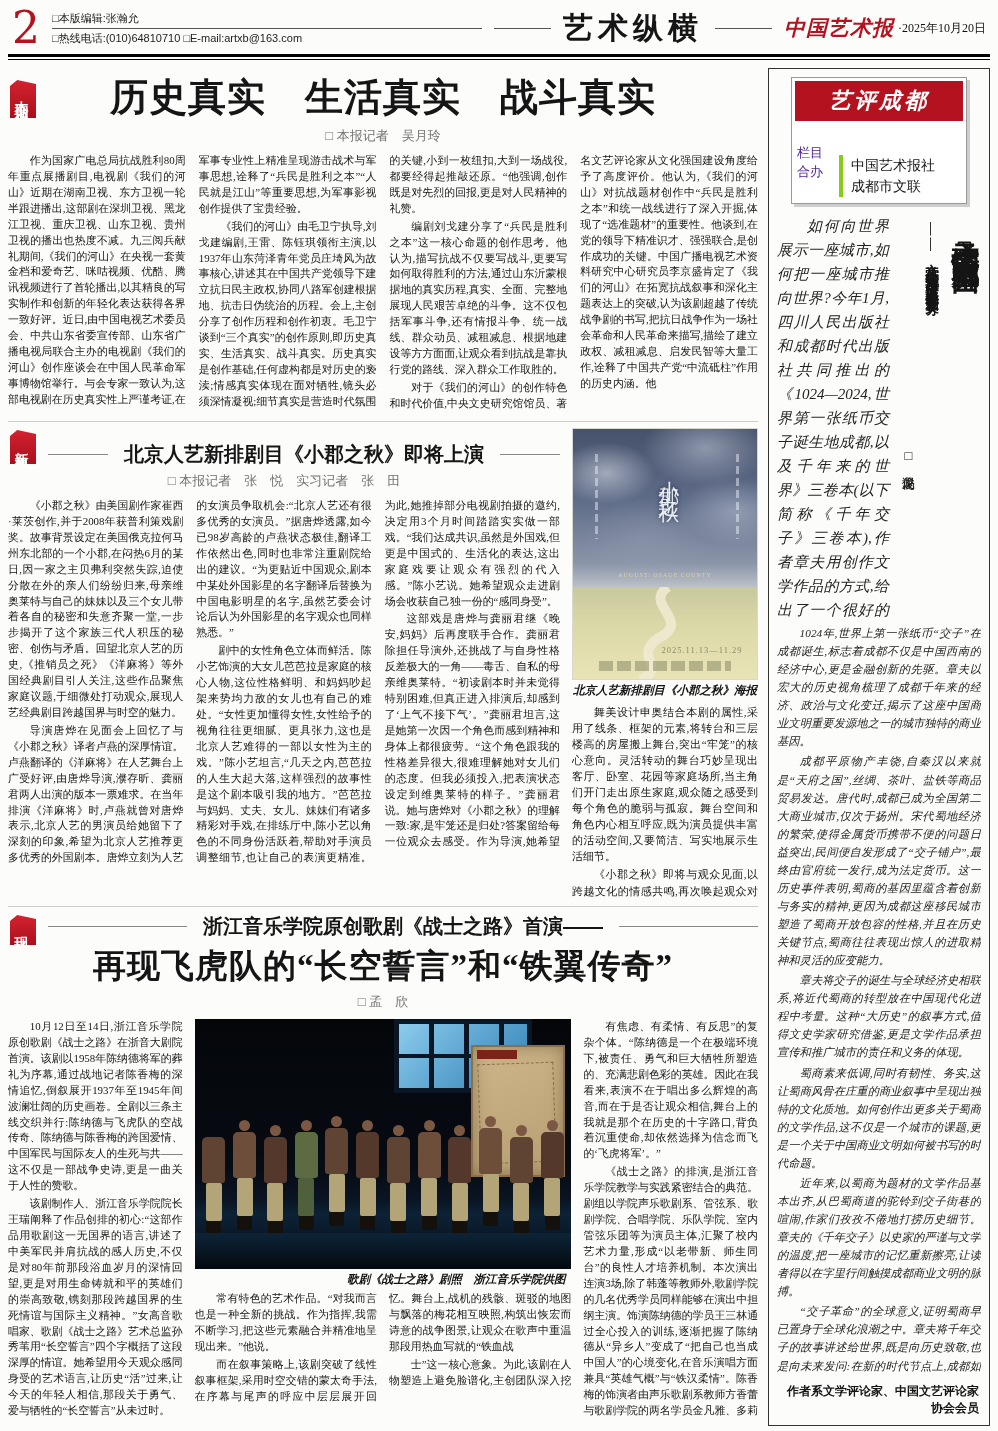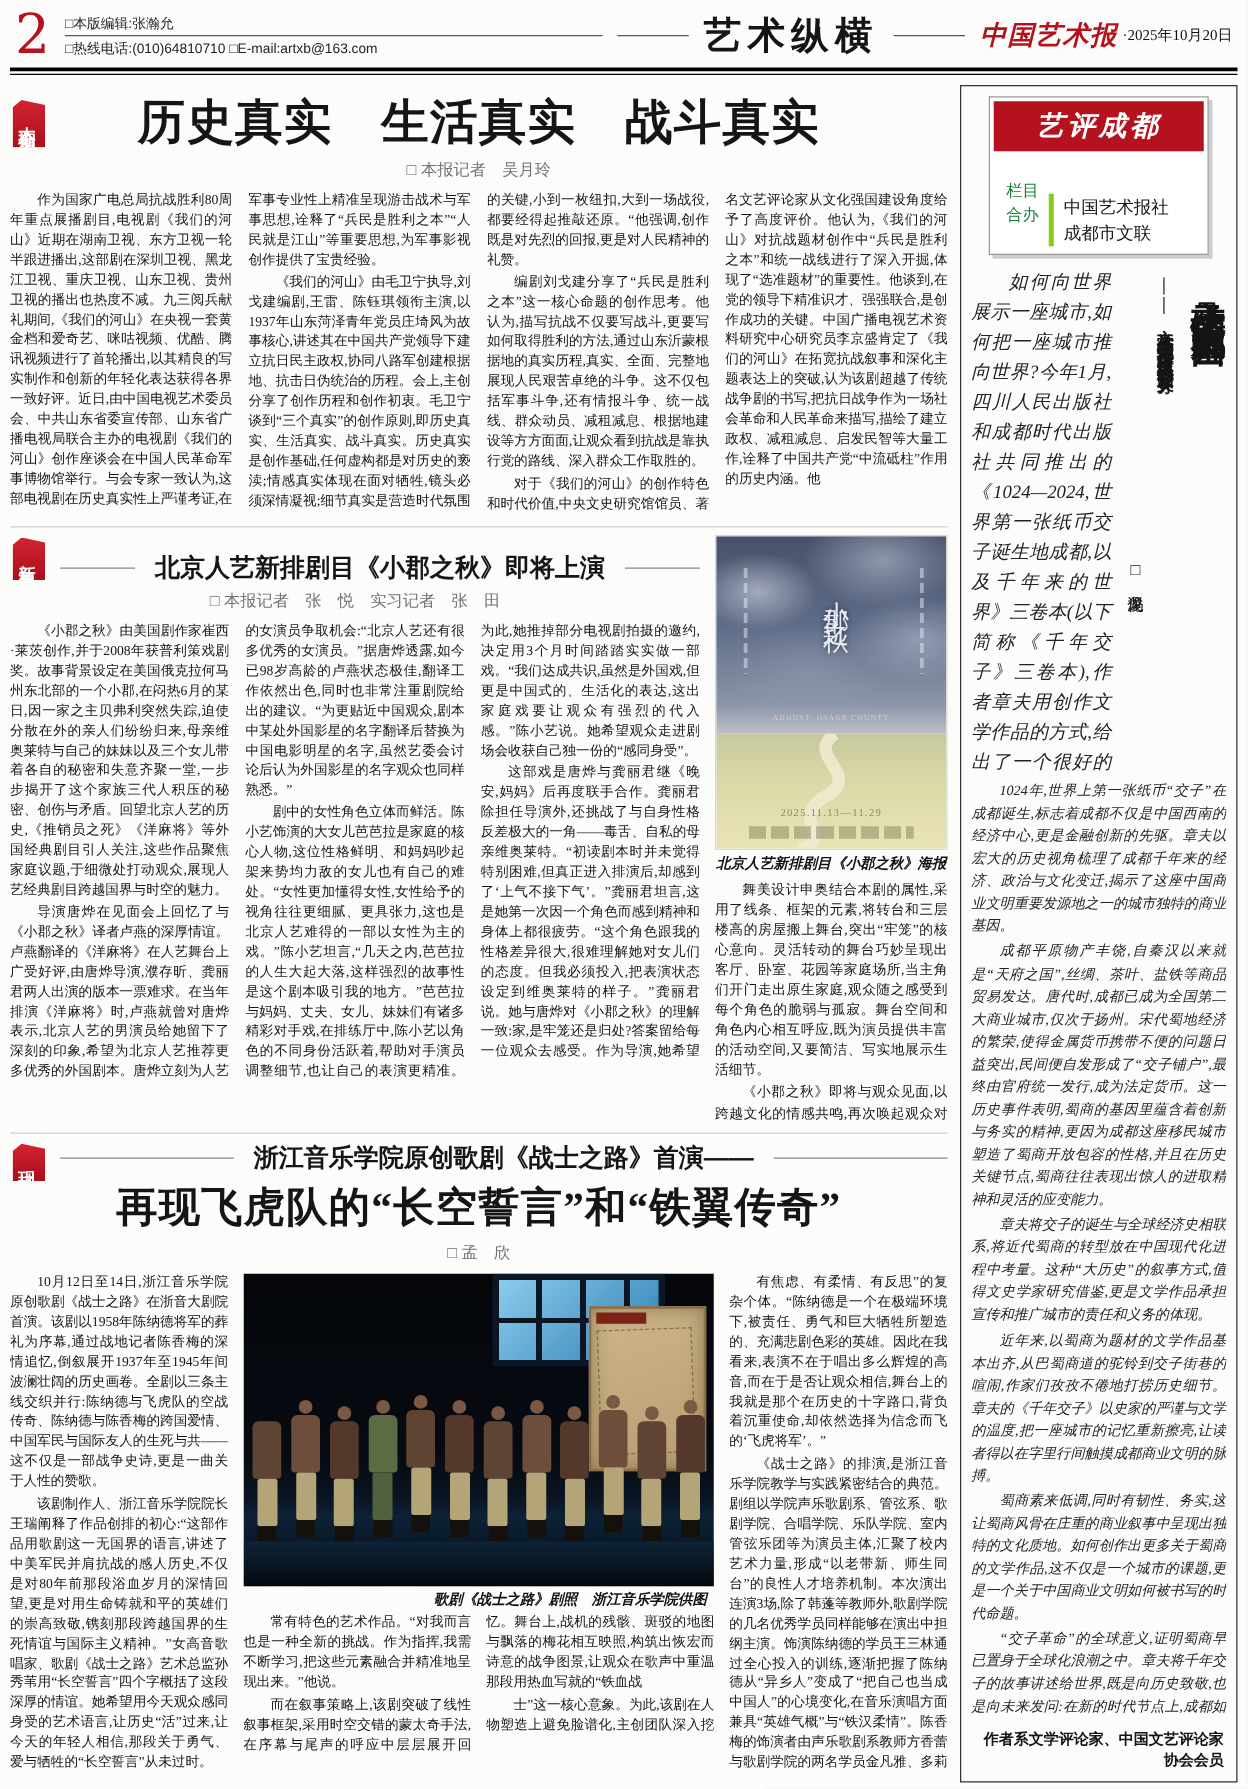--- a/index.html
+++ b/index.html
@@ -61,21 +61,21 @@
     radial-gradient(70px 44px at 18% 28%,rgba(225,229,238,.55),transparent 70%),
     radial-gradient(90px 54px at 72% 12%,rgba(205,213,228,.5),transparent 70%),
     radial-gradient(80px 48px at 88% 52%,rgba(196,205,222,.45),transparent 70%),
     radial-gradient(90px 60px at 40% 70%,rgba(150,160,180,.4),transparent 70%),
     linear-gradient(180deg,#46516b,#5f6c88 45%,#8b95a9 85%,#bcc1c8);}
   .p-field{height:37%;background:linear-gradient(180deg,#c6c89d,#dbd8a7 40%,#e9e4b6);position:relative;}
   .p-path{position:absolute;inset:0;}
   .p-title{position:absolute;left:52%;top:14%;transform:translateX(-50%);writing-mode:vertical-rl;color:#e9edf3;
            font-size:21px;letter-spacing:7px;font-family:"Liberation Serif",serif;text-shadow:0 0 4px rgba(20,30,50,.6);}
   .p-en{position:absolute;top:57%;width:100%;text-align:center;font-size:6px;color:#d9d3aa;letter-spacing:1px;}
-  .p-dates{position:absolute;bottom:24px;width:100%;text-align:center;font-size:8.5px;color:#8b8b67;letter-spacing:1px;}
+  .p-dates{position:absolute;bottom:24px;width:100%;text-align:center;font-size:8.5px;color:#8b8b67;letter-spacing:1px;margin-left:37px;}
   .p-cred{position:absolute;bottom:8px;left:14%;width:72%;height:10px;
           background:repeating-linear-gradient(90deg,rgba(130,130,95,.5) 0 14px,transparent 14px 18px);}
   .p-side{position:absolute;top:10%;width:3px;height:34%;background:repeating-linear-gradient(180deg,rgba(230,235,242,.5) 0 8px,transparent 8px 12px);}
 
   
   .photo{position:relative;height:250px;overflow:hidden;background:linear-gradient(180deg,#04060a,#070b12 58%,#0a1422 72%,#0d2236 78%,#04080f 100%);}
   .window{position:absolute;left:53%;top:0;width:138px;height:74px;border:5px solid #0a1624;
           background:linear-gradient(135deg,#8ccbec,#2e7fb4);
           background-clip:padding-box;}
   .window:before{content:"";position:absolute;inset:0;
@@ -100,21 +100,21 @@
   .fig:nth-child(5n){transform:translateY(-9px);}
   .floor{position:absolute;bottom:0;left:0;right:0;height:36px;
          background:linear-gradient(180deg,#0d2437,#04090f),
          repeating-linear-gradient(90deg,rgba(70,140,190,.18) 0 20px,transparent 20px 46px);}
 
   
   .banner-box{width:176px;margin:0 auto 10px;border:1px solid #999;box-shadow:3px 3px 0 rgba(0,0,0,.18);padding:3px;background:#fff;}
   .banner{background:#b5121f;color:#fff;text-align:center;font-size:22px;font-weight:bold;font-style:italic;
           font-family:"DejaVu Serif",serif;letter-spacing:3px;padding:5px 0;}
   .co{display:flex;align-items:center;padding:6px 2px 3px;font-family:"Liberation Sans",sans-serif;}
-  .co .labels{width:42px;text-align:center;font-size:13px;color:#15803d;line-height:1.5;}
+  .co .labels{width:42px;text-align:left;font-size:13px;color:#4c1d95;line-height:1.5;}
   .co .orgs{border-left:4px solid #84cc16;padding-left:8px;font-size:14px;font-weight:normal;line-height:1.5;margin-top:28px;}
   .rc-top{display:flex;height:404px;overflow:hidden;}
   .rc-narrow{width:112px;font-size:15px;line-height:1.6;font-style:italic;color:#222;}
   .rc-vert{flex:1;display:flex;justify-content:flex-end;padding-top:4px;}
   .rc-author{writing-mode:vertical-rl;font-size:13px;margin:230px 6px 0 0;font-family:"Liberation Sans",sans-serif;}
   .rc-subtitle{writing-mode:vertical-rl;font-size:13.5px;letter-spacing:2px;margin-right:8px;padding-top:4px;font-weight:bold;}
   .rc-title{writing-mode:vertical-rl;font-size:28px;font-weight:900;letter-spacing:3px;margin:0;line-height:1.15;font-family:"Liberation Serif",serif;}
   .rc-body{flex:1;overflow:hidden;font-size:11.3px;line-height:1.6;font-style:italic;color:#222;margin-top:6px;}
   .rc-footer{text-align:right;font-size:12px;font-weight:bold;padding:8px 2px 2px;font-family:"Liberation Sans",sans-serif;}
 </style>
@@ -325,20 +325,20 @@
       <div class="rc-author">□ 冯俊龙</div>
       <div class="rc-subtitle">——文学作品在城市宣传中应该承担的责任和义务</div>
       <h2 class="rc-title">交子镕铸的『成都基因』</h2>
     </div>
   </div>
 
   <div class="rc-body">
         <p>1024年,世界上第一张纸币“交子”在成都诞生,标志着成都不仅是中国西南的经济中心,更是金融创新的先驱。章夫以宏大的历史视角梳理了成都千年来的经济、政治与文化变迁,揭示了这座中国商业文明重要发源地之一的城市独特的商业基因。</p>
         <p>成都平原物产丰饶,自秦汉以来就是“天府之国”,丝绸、茶叶、盐铁等商品贸易发达。唐代时,成都已成为全国第二大商业城市,仅次于扬州。宋代蜀地经济的繁荣,使得金属货币携带不便的问题日益突出,民间便自发形成了“交子铺户”,最终由官府统一发行,成为法定货币。这一历史事件表明,蜀商的基因里蕴含着创新与务实的精神,更因为成都这座移民城市塑造了蜀商开放包容的性格,并且在历史关键节点,蜀商往往表现出惊人的进取精神和灵活的应变能力。</p>
         <p>章夫将交子的诞生与全球经济史相联系,将近代蜀商的转型放在中国现代化进程中考量。这种“大历史”的叙事方式,值得文史学家研究借鉴,更是文学作品承担宣传和推广城市的责任和义务的体现。</p>
+        <p>蜀商素来低调,同时有韧性、务实,这让蜀商风骨在庄重的商业叙事中呈现出独特的文化质地。如何创作出更多关于蜀商的文学作品,这不仅是一个城市的课题,更是一个关于中国商业文明如何被书写的时代命题。</p>
         <p>近年来,以蜀商为题材的文学作品基本出齐,从巴蜀商道的驼铃到交子街巷的喧闹,作家们孜孜不倦地打捞历史细节。章夫的《千年交子》以史家的严谨与文学的温度,把一座城市的记忆重新擦亮,让读者得以在字里行间触摸成都商业文明的脉搏。</p>
-        <p>蜀商素来低调,同时有韧性、务实,这让蜀商风骨在庄重的商业叙事中呈现出独特的文化质地。如何创作出更多关于蜀商的文学作品,这不仅是一个城市的课题,更是一个关于中国商业文明如何被书写的时代命题。</p>
         <p>“交子革命”的全球意义,证明蜀商早已置身于全球化浪潮之中。章夫将千年交子的故事讲述给世界,既是向历史致敬,也是向未来发问:在新的时代节点上,成都如何续写金融创新与商业文明的传奇?</p>
         <p>传统的蜀商研究多聚焦于某些具体行业,而蜀商的精神特质在于其与成都城市气质的深度绑定。闲适之中藏着进取,安逸背后是创新,这种看似矛盾的气质,恰恰是成都千年商脉绵延不绝的密码。</p>
       </div>
   <div class="rc-footer">作者系文学评论家、中国文艺评论家协会会员</div>
 </div>
 </div>
 
 </body></html>

